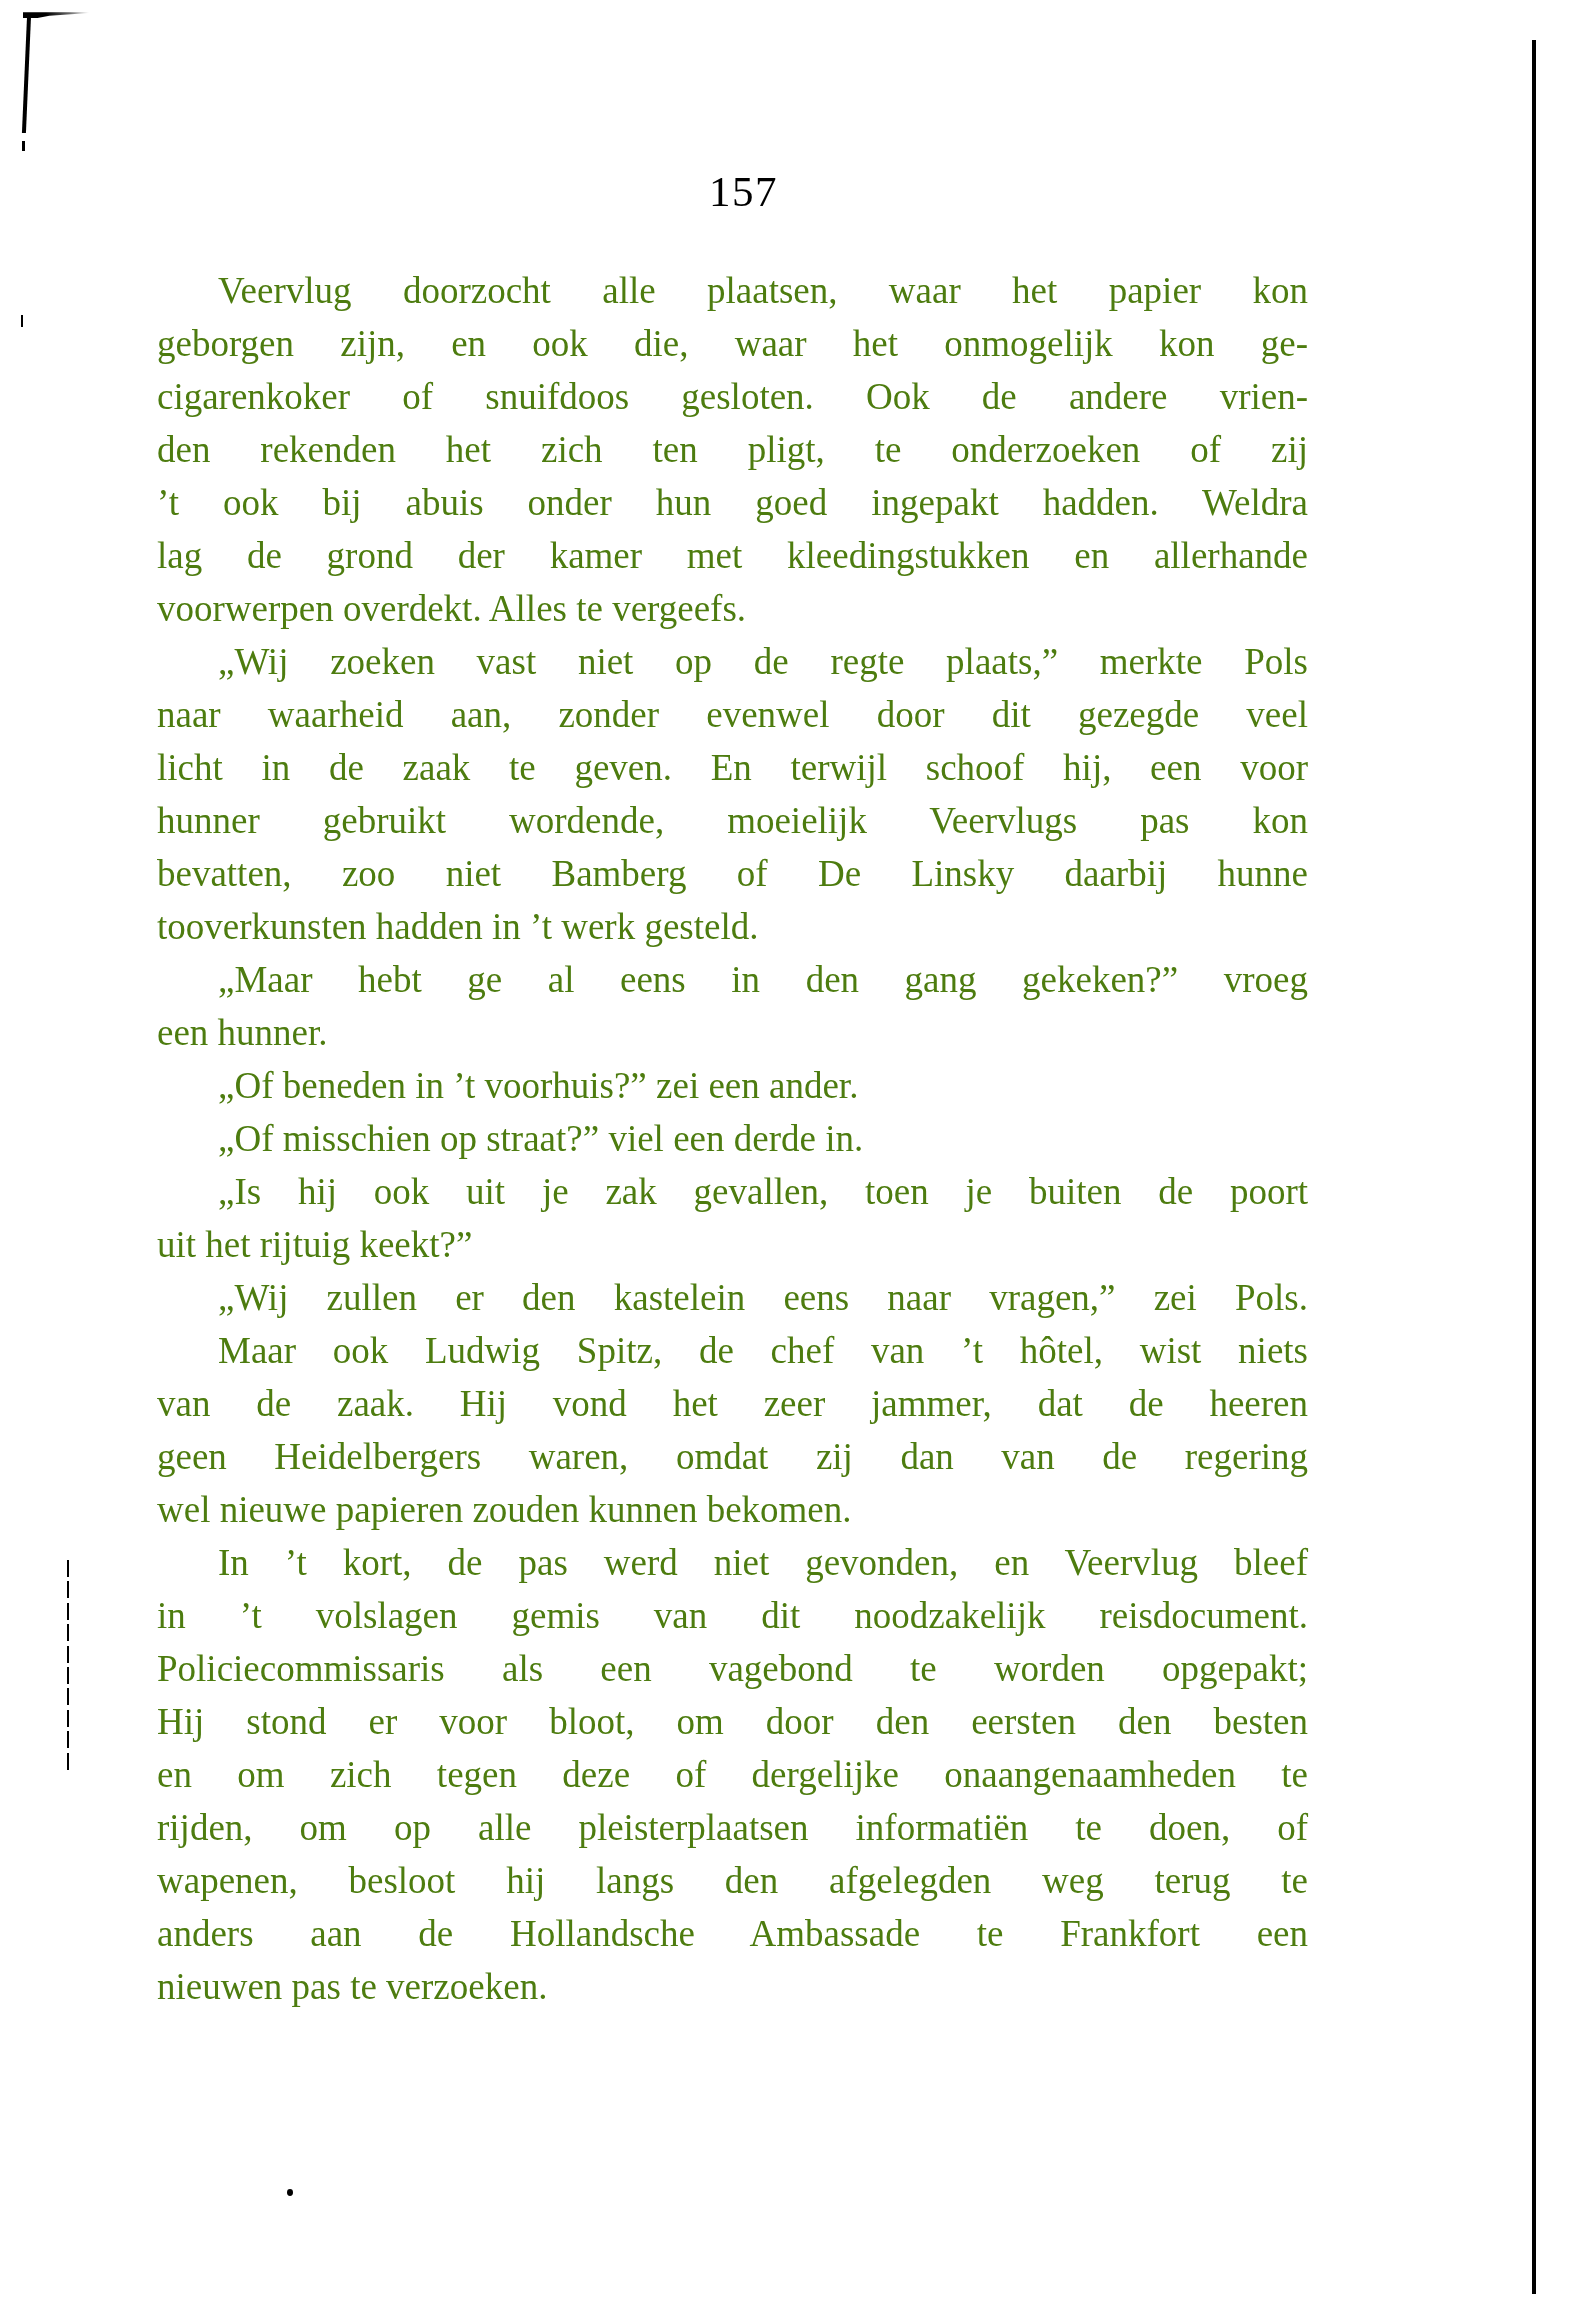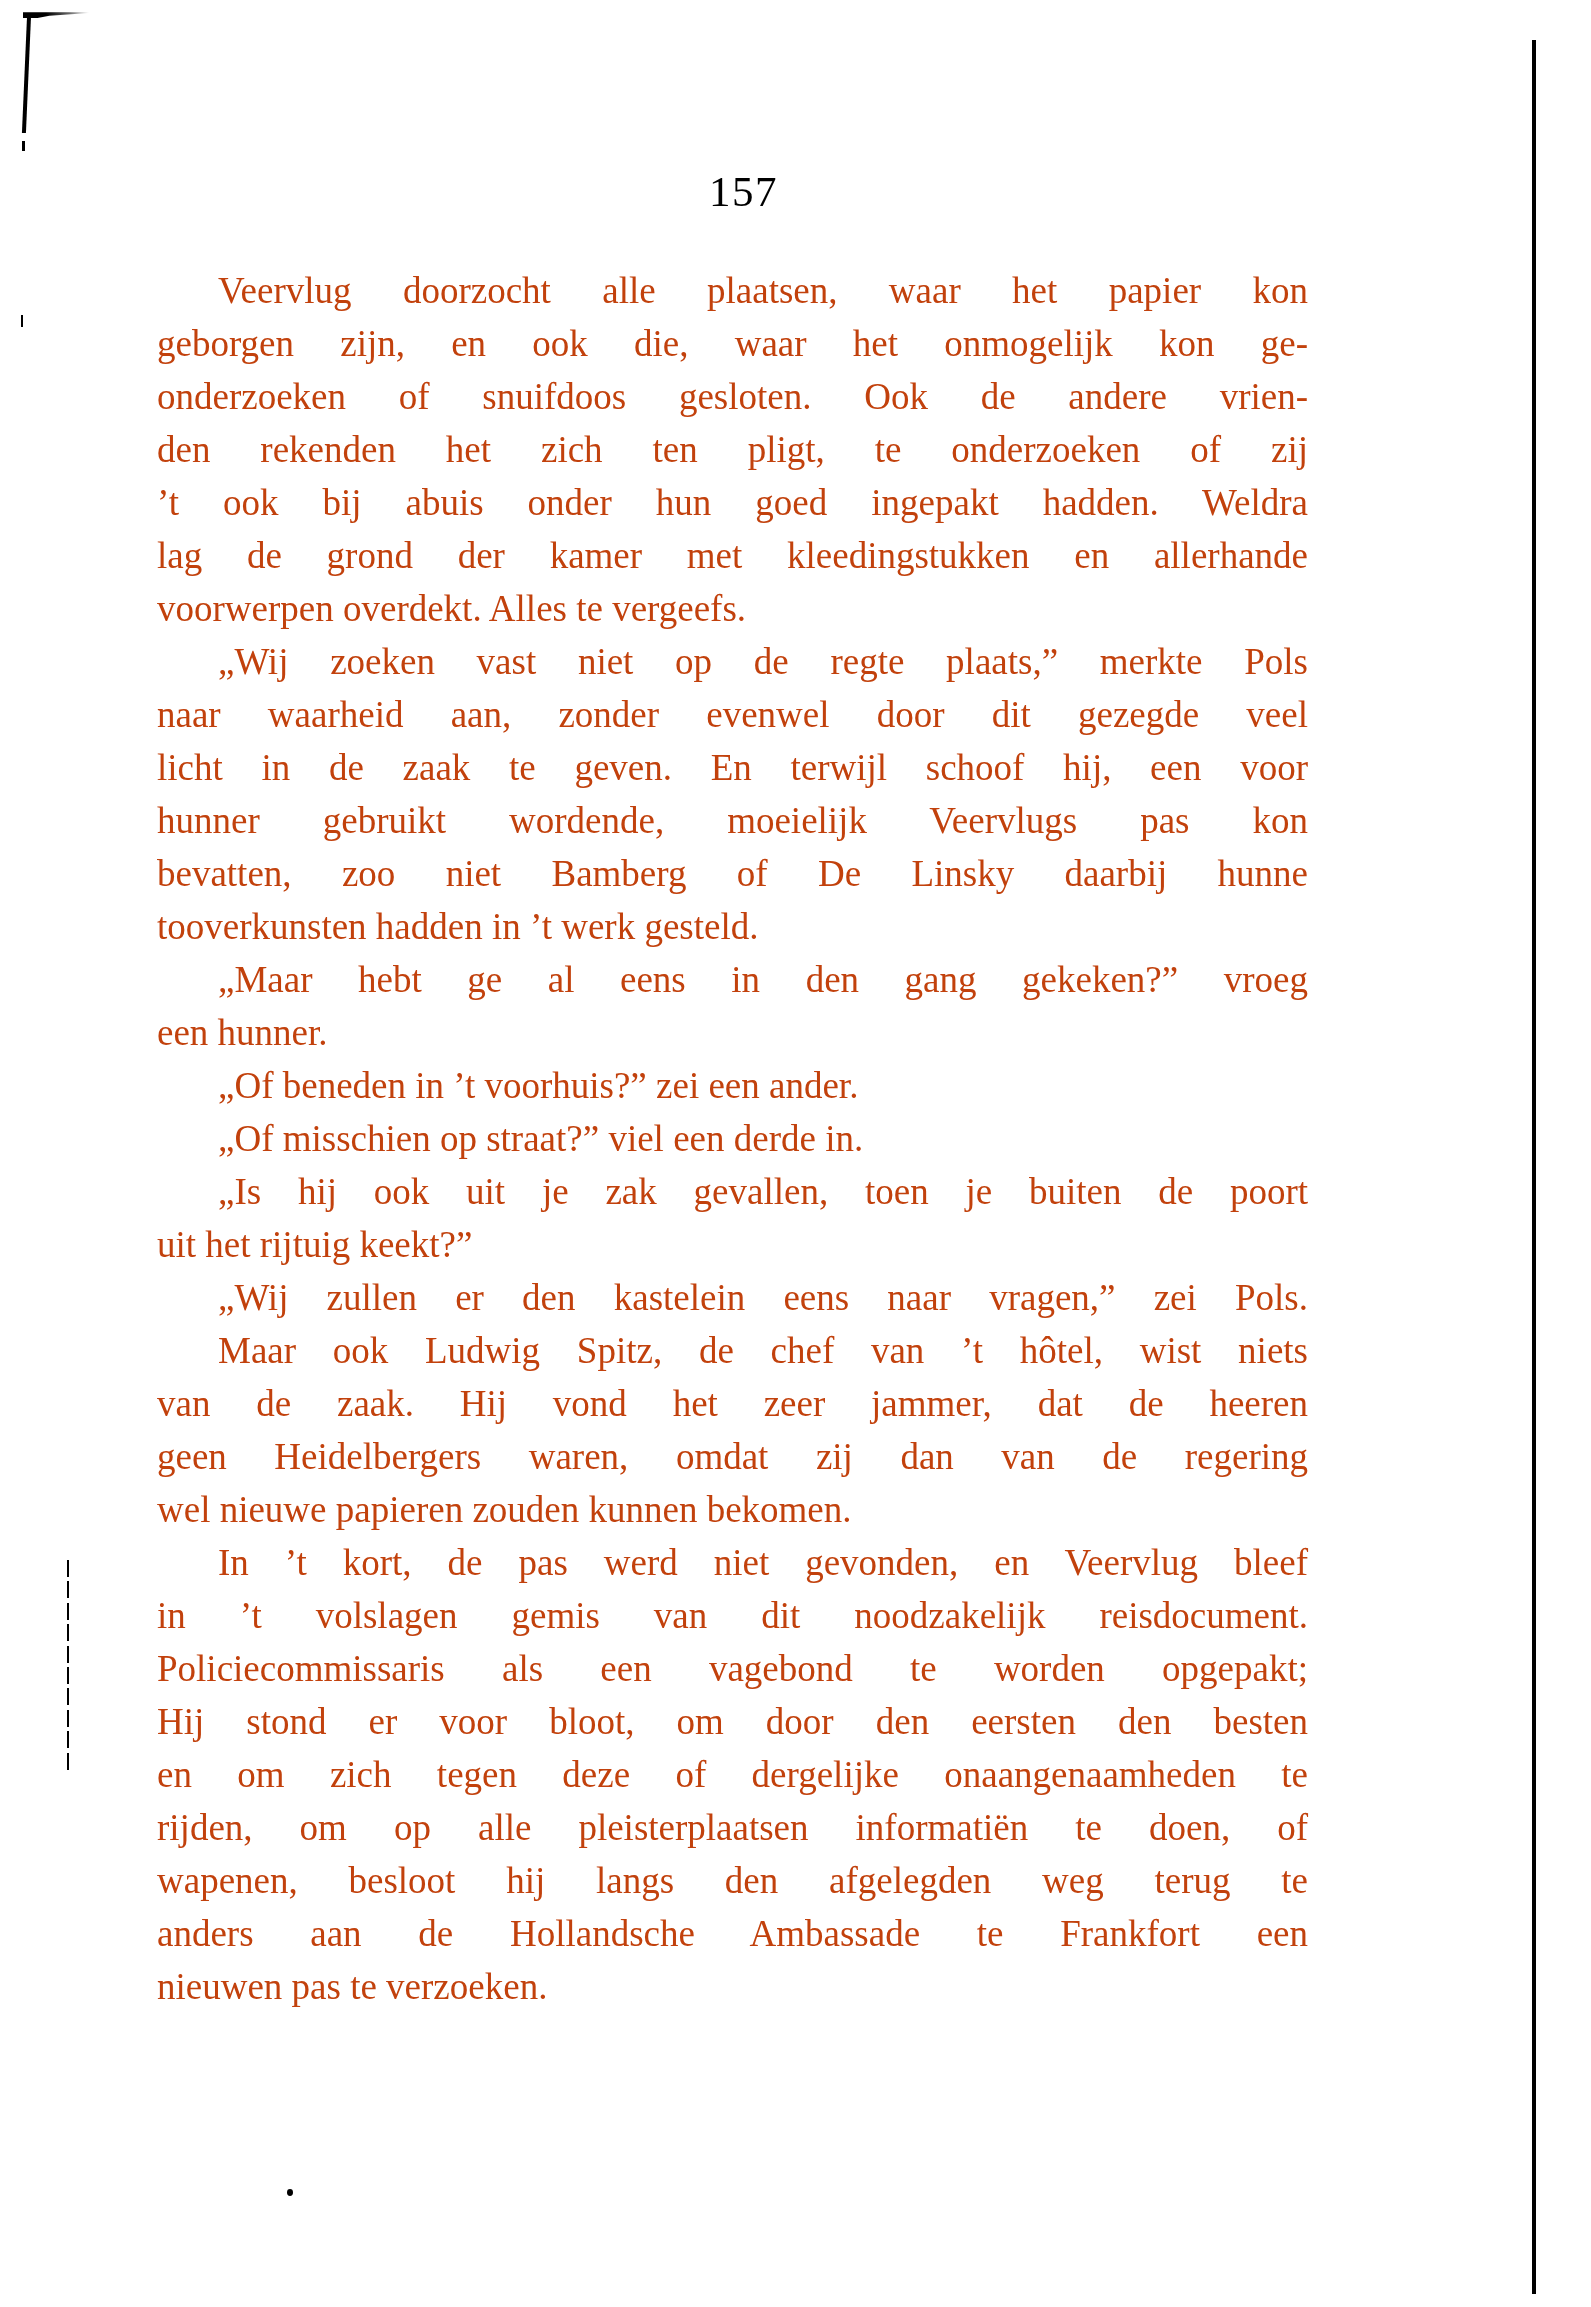--- a/index.html
+++ b/index.html
@@ -14,21 +14,21 @@
   .left-mark-2 { position: absolute; left: 22px; top: 141px; width: 3.1px; height: 10px; background: #000; }
   .left-mark-3 { position: absolute; left: 21.4px; top: 315px; width: 1.5px; height: 12.2px; background: #000; }
   .left-mark-4 { position: absolute; left: 67px; top: 1560px; width: 1.5px; height: 212px;
     background: repeating-linear-gradient(to bottom, #000 0, #000 17px, transparent 17px, transparent 21.4px); }
   .right-border { position: absolute; left: 1532px; top: 40px; width: 3.8px; height: 2254px; background: #000; }
 
   .page-number { position: absolute; left: 709px; top: 170px; font-family: "Liberation Serif", serif;
     font-size: 43px; color: #000; letter-spacing: 1.5px; line-height: 1; }
 
   .body-text { position: absolute; left: 157px; top: 264px; width: 1151px;
-    font-family: "Liberation Serif", serif; font-size: 37px; line-height: 53px; color: #c2410c; }
+    font-family: "Liberation Serif", serif; font-size: 37px; line-height: 53px; color: #4d7c0f; }
   .line { display: block; white-space: nowrap; text-align: justify; text-align-last: justify; height: 53px; }
   .line.last { text-align-last: left; }
   .line.indent { padding-left: 61px; }
 
   .stray-dot { position: absolute; left: 287px; top: 2189px; width: 6.1px; height: 6.9px; border-radius: 50%; background: #000; }
 </style>
 </head>
 <body>
 
 <div class="page">
@@ -37,21 +37,21 @@
   <div class="left-mark-2"></div>
   <div class="left-mark-3"></div>
   <div class="left-mark-4"></div>
   <div class="right-border"></div>
 
   <div class="page-number">157</div>
 
   <div class="body-text" id="body-text">
       <span class="line indent">Veervlug  doorzocht  alle  plaatsen,  waar  het  papier  kon</span>
       <span class="line">geborgen  zijn,  en  ook  die,  waar  het  onmogelijk  kon  ge-</span>
-      <span class="line">onderzoeken  of  snuifdoos  gesloten.  Ook  de  andere  vrien-</span>
+      <span class="line">cigarenkoker  of  snuifdoos  gesloten.  Ook  de  andere  vrien-</span>
       <span class="line">den  rekenden  het  zich  ten  pligt,  te  onderzoeken  of  zij</span>
       <span class="line">’t ook  bij  abuis  onder  hun  goed  ingepakt  hadden.  Weldra</span>
       <span class="line">lag  de  grond  der  kamer  met kleedingstukken en allerhande</span>
       <span class="line last">voorwerpen  overdekt.  Alles  te  vergeefs.</span>
       <span class="line indent">„Wij  zoeken  vast  niet  op  de  regte  plaats,”  merkte  Pols</span>
       <span class="line">naar  waarheid  aan,  zonder  evenwel  door  dit  gezegde  veel</span>
       <span class="line">licht  in  de  zaak  te  geven.  En  terwijl  schoof  hij,  een  voor</span>
       <span class="line">hunner  gebruikt  wordende,  moeielijk  Veervlugs  pas  kon</span>
       <span class="line">bevatten,  zoo  niet  Bamberg  of  De  Linsky  daarbij  hunne</span>
       <span class="line last">tooverkunsten  hadden  in  ’t werk  gesteld.</span>

